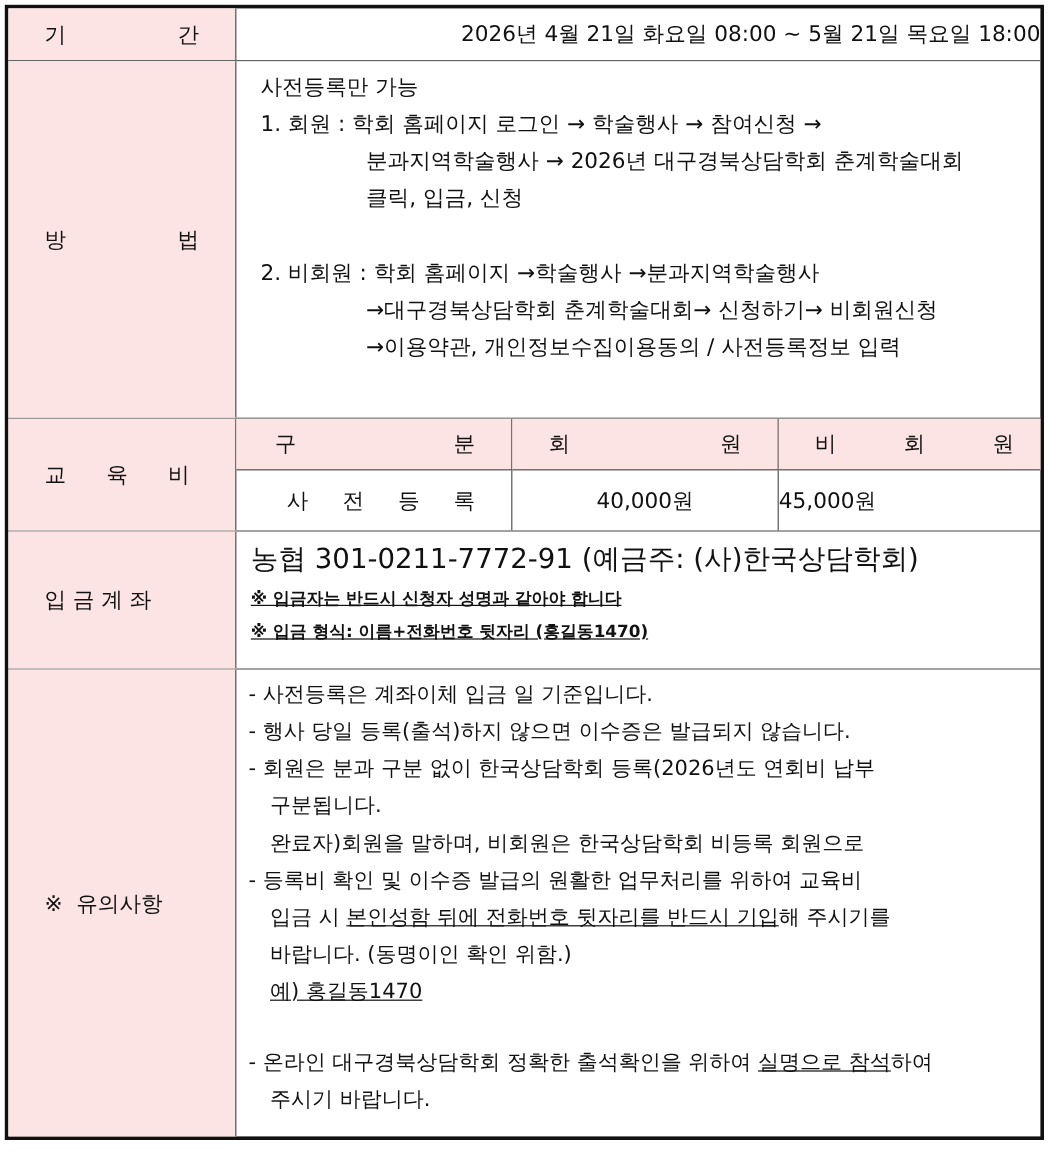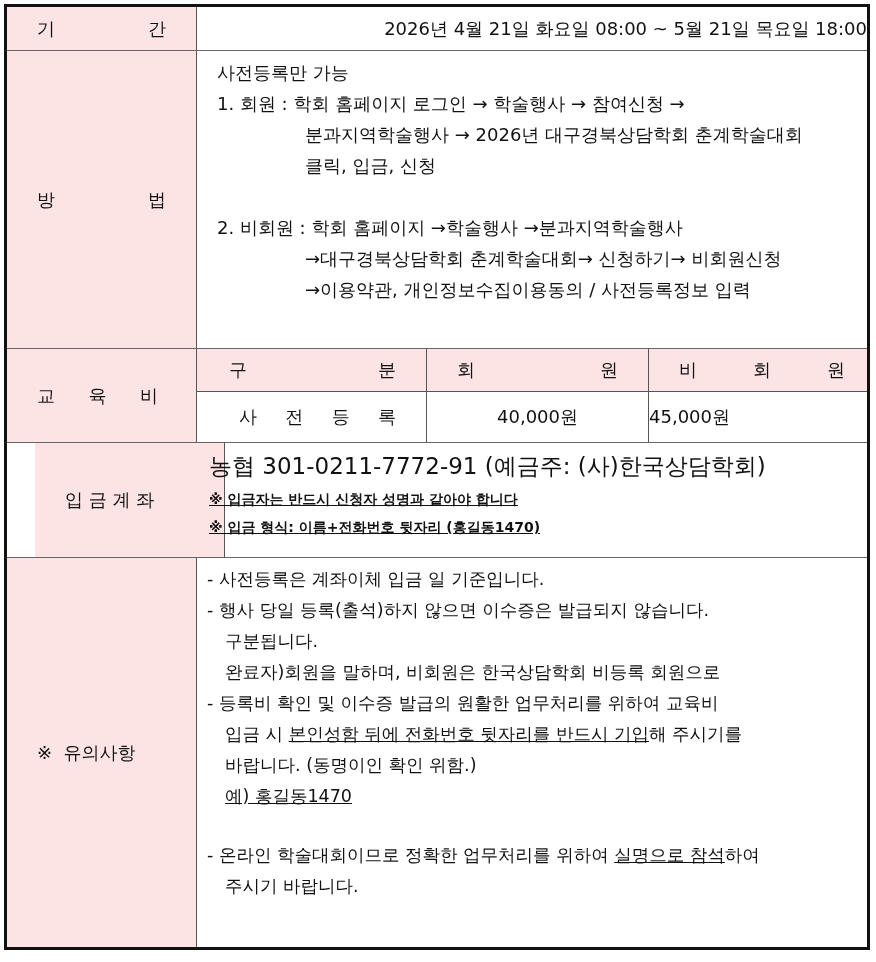--- a/index.html
+++ b/index.html
@@ -103,48 +103,49 @@
       <div class="fee-cell fee-border-r" style="left:230px; width:222px; top:43px; bottom:0; justify-content:center;">
         <span>40,000원</span>
       </div>
       <div class="fee-cell" style="left:452px; right:0; top:43px; bottom:0; justify-content:flex-start;">
         <span>45,000원</span>
       </div>
     </div>
   </div>
 
   <div class="row" style="top:436px; height:115px;">
-    <div class="label" style="padding-left:30px;margin-left:28px;">
+    <div class="label" style="padding-left:30px;">
       <span>입 금 계 좌</span>
     </div>
     <div class="content" style="padding-left:12px;">
       <div class="account-main">농협 301-0211-7772-91 (예금주: (사)한국상담학회)</div>
       <div class="account-note">※ 입금자는 반드시 신청자 성명과 같아야 합니다</div>
       <div class="account-note">※ 입금 형식: 이름+전화번호 뒷자리 (홍길동1470)</div>
     </div>
   </div>
 
   <div class="row last" style="top:551px; height:389px;">
     <div class="label" style="padding-left:30px;">
       <span style="white-space:pre;">※  유의사항</span>
     </div>
     <div class="content" style="padding-left:10px; padding-top:6px; font-size:17.5px;">
       <div class="line">- 사전등록은 계좌이체 입금 일 기준입니다.</div>
       <div class="line">- 행사 당일 등록(출석)하지 않으면 이수증은 발급되지 않습니다.</div>
+      <div class="line">- 회원은 분과 구분 없이 한국상담학회 등록(2026년도 연회비 납부</div>
       <div class="line indent-note">구분됩니다.</div>
       <div class="line indent-note">완료자)회원을 말하며, 비회원은 한국상담학회 비등록 회원으로</div>
       <div class="line">- 등록비 확인 및 이수증 발급의 원활한 업무처리를 위하여 교육비</div>
       <div class="line indent-note">
         <span style="white-space:pre;">입금 시 </span><span class="bold u">본인성함 뒤에 전화번호 뒷자리를 반드시 기입</span><span>해 주시기를</span>
       </div>
       <div class="line indent-note">바랍니다. (동명이인 확인 위함.)</div>
       <div class="line indent-note">
         <span class="u">예) 홍길동1470</span>
       </div>
       <div class="gap" style="height:28px;"></div>
       <div class="line">
-        <span style="white-space:pre;">- 온라인 학술대회이므로 정확한 업무처리를 위하여 </span><span class="bold u">실명으로 참석</span><span>하여</span>
+        <span style="white-space:pre;">- 온라인 대구경북상담학회 정확한 출석확인을 위하여 </span><span class="bold u">실명으로 참석</span><span>하여</span>
       </div>
       <div class="line indent-note">주시기 바랍니다.</div>
     </div>
   </div>
 
 </div>
 
 </body></html>

